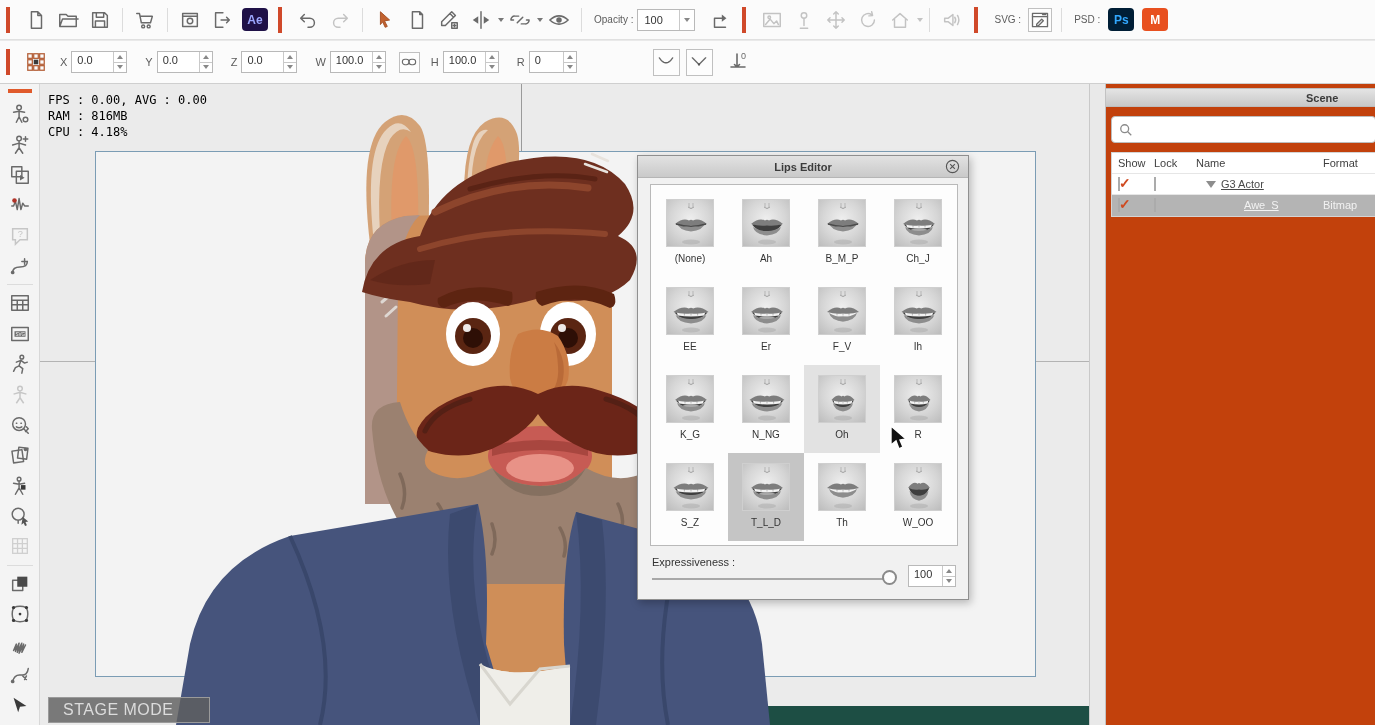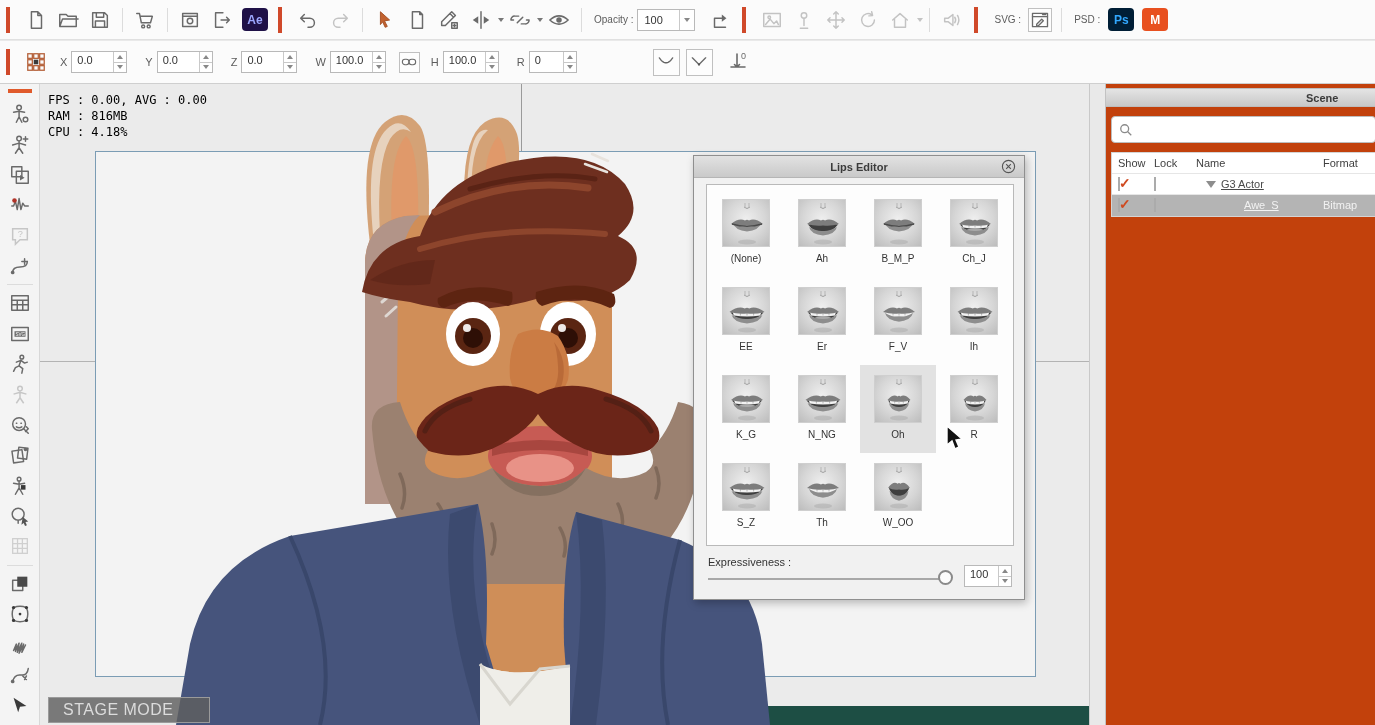--- a/index.html
+++ b/index.html
@@ -61,21 +61,21 @@
   #bottom-strip { position:absolute; left:140px; top:622px; width:910px; height:19px; background:#1d4e44;}
   #character { position:absolute; left:0; top:0; }
   #stats { position:absolute; left:8px; top:8px; font-family:"DejaVu Sans Mono", monospace;
     font-size:12px; line-height:16px; color:#000000; white-space:pre;}
   #stage-badge { position:absolute; left:8px; top:613px; width:162px; height:26px;
     background:rgba(95,95,95,.82); border:1px solid #9a9a9a;
     color:#dcdcdc; font-size:16px; letter-spacing:.5px;
     display:flex; align-items:center; padding-left:14px; }
 
   
-  #lips-dialog { position:absolute; left:653px; top:71px; width:332px; height:445px;
+  #lips-dialog { position:absolute; left:597px; top:71px; width:332px; height:445px;
     background:#f1f1f1; border:1px solid #8f8f8f; box-shadow:2px 3px 8px rgba(0,0,0,.25);}
   #lips-title { height:22px; background:linear-gradient(#e2e2e2,#c9c9c9);
     border-bottom:1px solid #b5b5b5; display:flex; align-items:center; justify-content:center;
     font-size:11px; font-weight:bold; color:#3b3b3b; position:relative;}
   #lips-close { position:absolute; right:8px; top:3px; width:15px; height:15px; }
   #lip-grid-panel { position:absolute; left:12px; top:28px; width:308px; height:362px;
     background:#fdfdfd; border:1px solid #b9b9b9; }
   #lip-grid { position:absolute; left:1px; top:4px; width:304px;
     display:grid; grid-template-columns:repeat(4,76px); grid-template-rows:repeat(4,88px); }
   .lip-cell { display:flex; flex-direction:column; align-items:center; padding-top:10px; }
@@ -903,20 +903,39 @@
           <path class="tongue" d="M16 29.5 Q24 26.5 32 29.5 Q30 33.5 24 33.5 Q18 33.5 16 29.5 Z" fill="#a8a8a8"></path>
           <path class="upperlip" d="M8 24 Q16 17.5 22 20.5 Q24 19 26 20.5 Q32 17.5 40 24 Q32 26.5 24 25.5 Q16 26.5 8 24 Z" fill="#7d7d7d"></path>
           <path class="lowerlip" d="M10 27 Q12 34.5 24 35.5 Q36 34.5 38 27 Q30 31.5 24 31 Q18 31.5 10 27 Z" fill="#8d8d8d"></path>
           <path class="seam" d="M9 24 Q24 28.5 39 24" stroke="#4a4a4a" stroke-width="1.4" fill="none"></path>
         </g>
       </svg>
     </div>
     <span class="lip-label">S_Z</span>
   </div>
 
+  <div class="lip-cell" data-shape="teeth" data-state="selected">
+    <div class="thumb">
+      <svg width="48" height="48" viewBox="0 0 48 48">
+        <path d="M21 7 q3 3 6 0" stroke="#9e9e9e" stroke-width="1" fill="none"></path>
+        <path d="M22 3 v5 M26 3 v5" stroke="#b5b5b5" stroke-width="1" fill="none"></path>
+        <ellipse cx="24" cy="42" rx="9" ry="2.6" fill="#adadad" opacity=".55"></ellipse>
+        <g class="mouth">
+          <path class="gap" d="M9 24.5 Q24 21.5 39 24.5 Q33.5 32 24 32.5 Q14.5 32 9 24.5 Z" fill="#3f3f3f"></path>
+          <path class="teeth" d="M11 24 Q24 22 37 24 L36 27.5 Q24 29.5 12 27.5 Z" fill="#f2f2f2"></path>
+          <path class="teeth" d="M18 23.5 v4 M24 23 v4.5 M30 23.5 v4" stroke="#bcbcbc" stroke-width="1" fill="none"></path>
+          <path class="tongue" d="M16 29.5 Q24 26.5 32 29.5 Q30 33.5 24 33.5 Q18 33.5 16 29.5 Z" fill="#a8a8a8"></path>
+          <path class="upperlip" d="M8 24 Q16 17.5 22 20.5 Q24 19 26 20.5 Q32 17.5 40 24 Q32 26.5 24 25.5 Q16 26.5 8 24 Z" fill="#7d7d7d"></path>
+          <path class="lowerlip" d="M10 27 Q12 34.5 24 35.5 Q36 34.5 38 27 Q30 31.5 24 31 Q18 31.5 10 27 Z" fill="#8d8d8d"></path>
+          <path class="seam" d="M9 24 Q24 28.5 39 24" stroke="#4a4a4a" stroke-width="1.4" fill="none"></path>
+        </g>
+      </svg>
+    </div>
+    <span class="lip-label">T_L_D</span>
+  </div>
 
   <div class="lip-cell" data-shape="tucked" data-state="normal">
     <div class="thumb">
       <svg width="48" height="48" viewBox="0 0 48 48">
         <path d="M21 7 q3 3 6 0" stroke="#9e9e9e" stroke-width="1" fill="none"></path>
         <path d="M22 3 v5 M26 3 v5" stroke="#b5b5b5" stroke-width="1" fill="none"></path>
         <ellipse cx="24" cy="42" rx="9" ry="2.6" fill="#adadad" opacity=".55"></ellipse>
         <g class="mouth">
           <path class="gap" d="M9 24.5 Q24 21.5 39 24.5 Q33.5 32 24 32.5 Q14.5 32 9 24.5 Z" fill="#3f3f3f"></path>
           <path class="teeth" d="M11 24 Q24 22 37 24 L36 27.5 Q24 29.5 12 27.5 Z" fill="#f2f2f2"></path>

